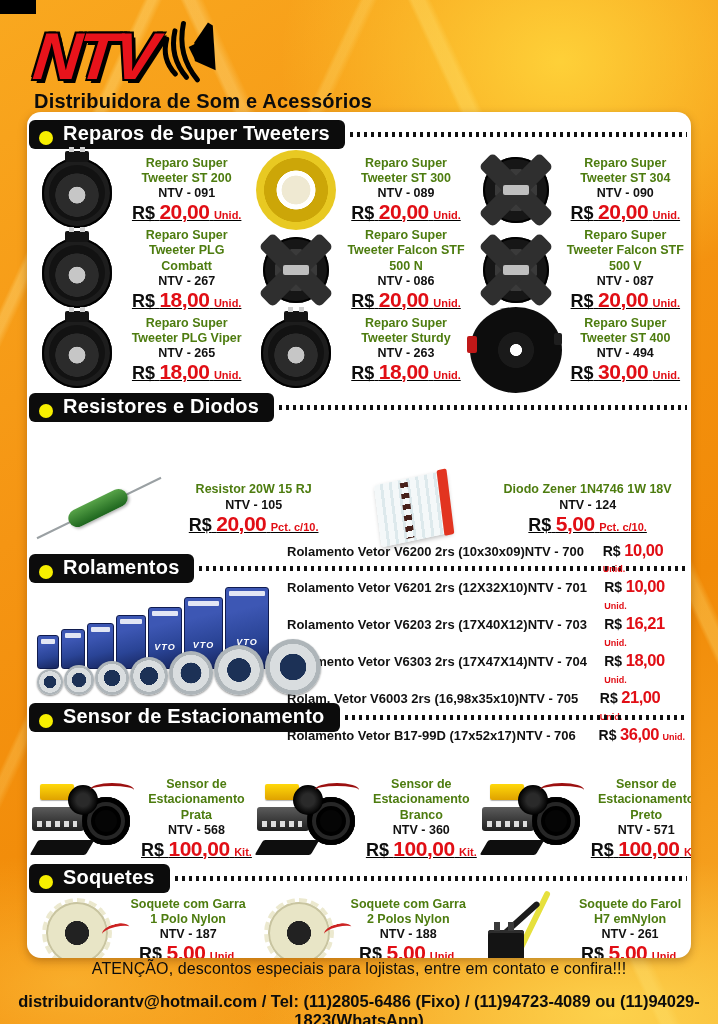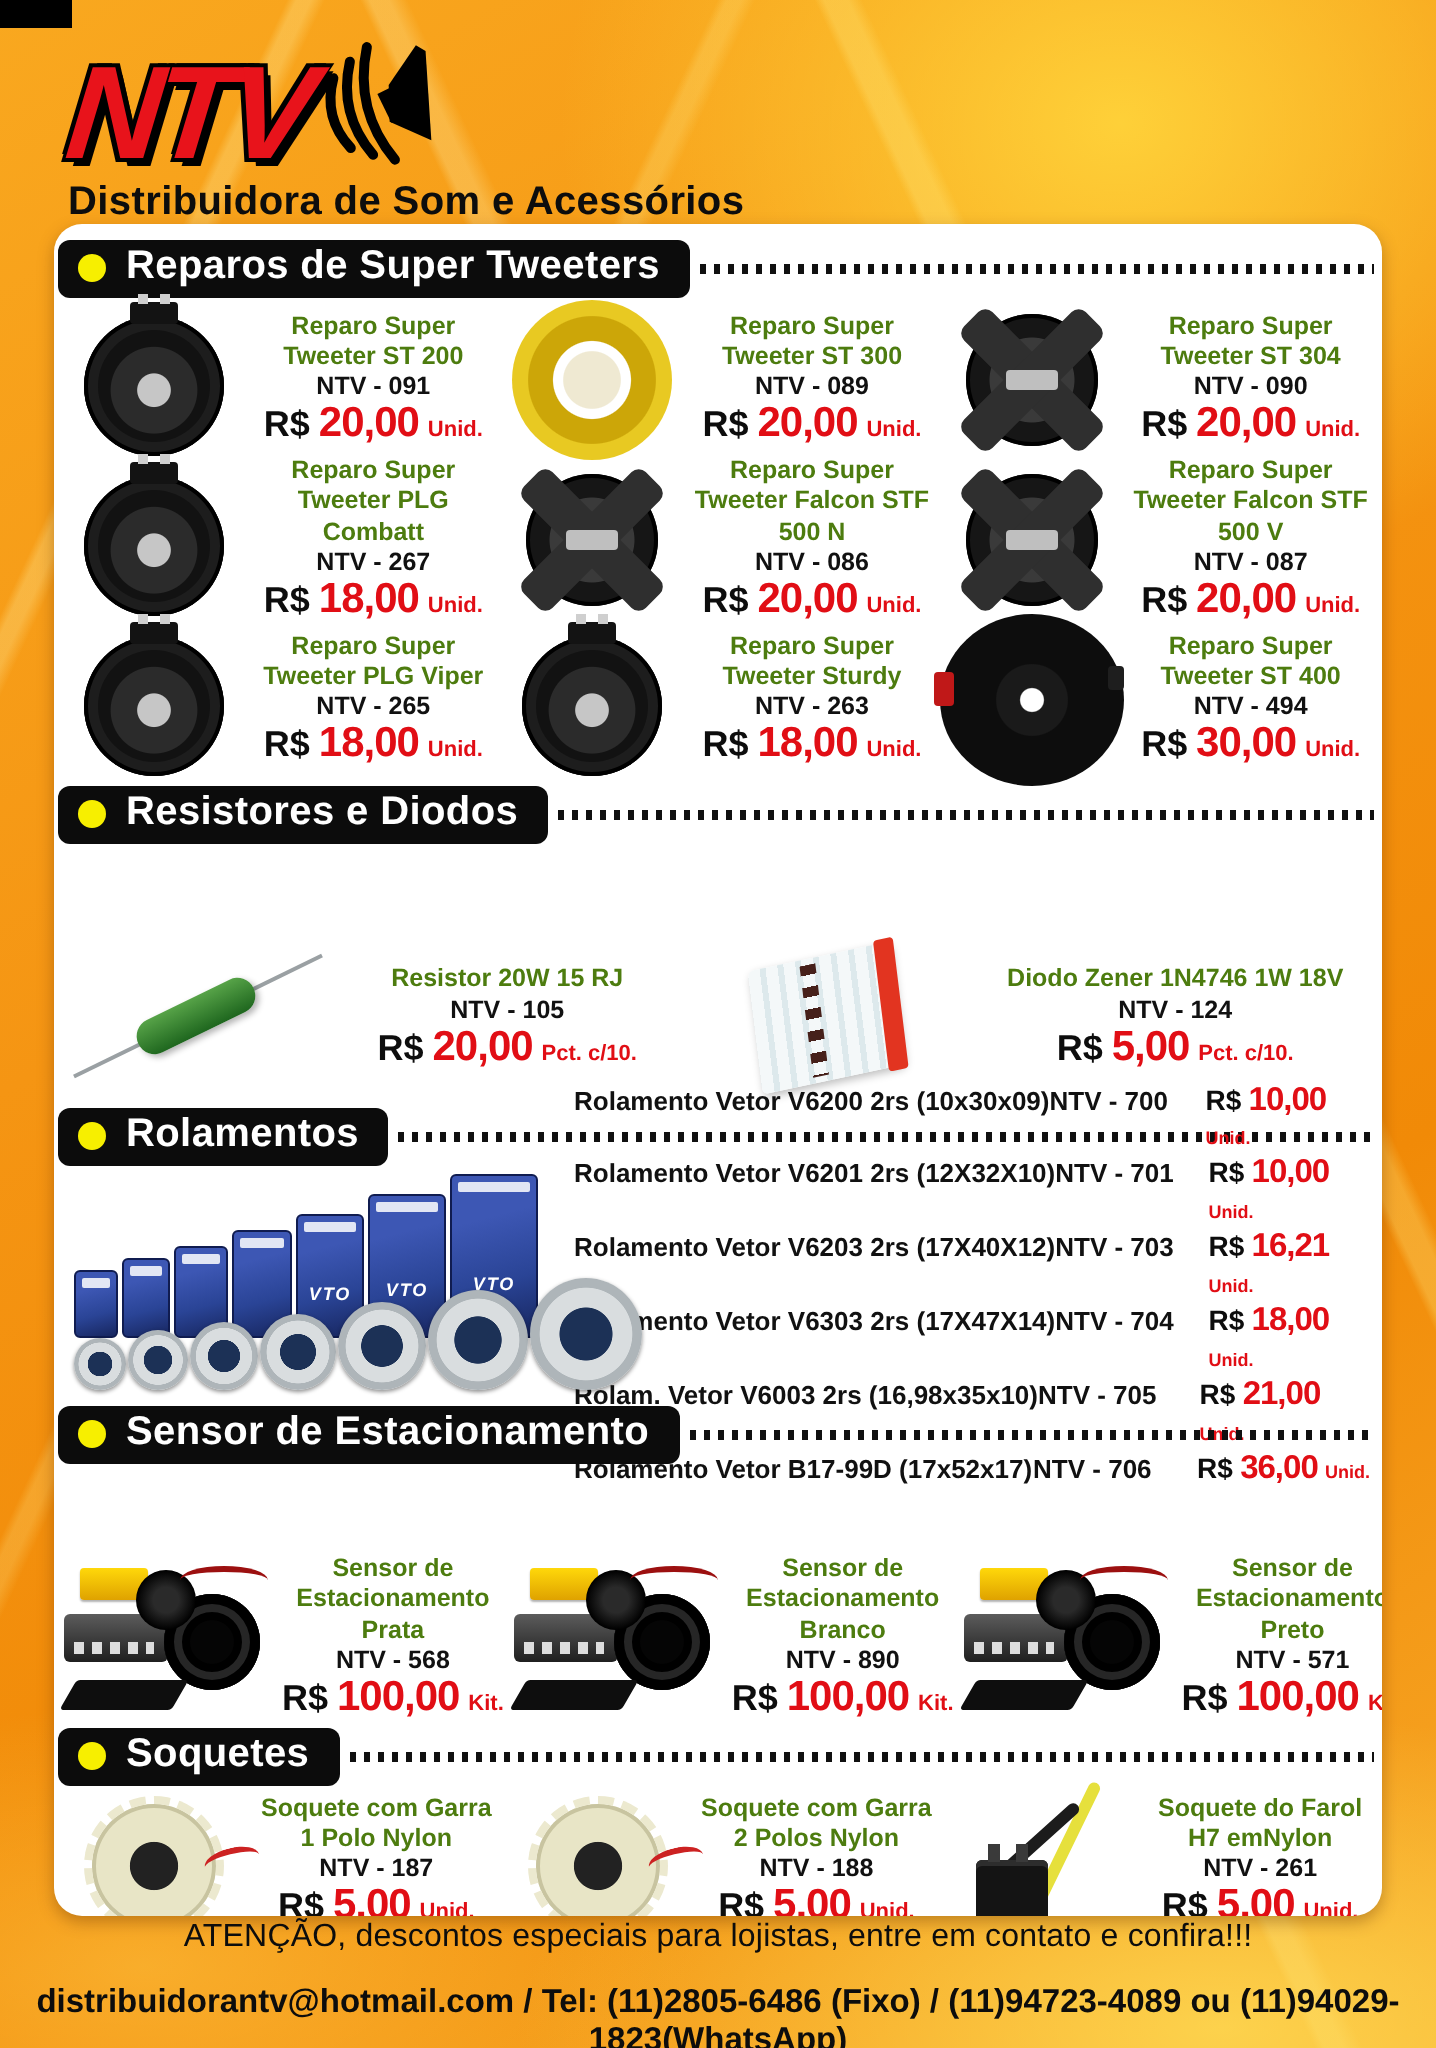--- a/index.html
+++ b/index.html
@@ -30,33 +30,33 @@
 
   
   .panel {
     position:absolute; left:27px; top:112px; width:664px; height:846px;
     background:#fff; border-radius:14px; box-shadow:0 3px 8px rgba(90,40,0,.35);
     padding:5px 4px 0 2px; overflow:hidden;
   }
 
   
   .sec-head { display:flex; align-items:center; margin:3px 0 1px 0; }
-  .sec-bar { display:inline-flex; align-items:center; background:#0c0c0c; border-radius:6px; padding:2px 15px 4px 10px; }
+  .sec-bar { display:inline-flex; align-items:flex-end; background:#0c0c0c; border-radius:6px; padding:2px 15px 4px 10px; }
   .sec-dot { width:14px; height:14px; border-radius:50%; background:#f7ef00; margin-right:10px; flex:0 0 14px; }
   .sec-title { color:#fff; font-weight:bold; font-size:20px; white-space:nowrap; letter-spacing:.2px; }
   .sec-dots { flex:1; height:5px; margin-left:5px; background:repeating-linear-gradient(90deg, #101010 0 3px, transparent 3px 7px); }
 
   
   .grid3 { display:grid; grid-template-columns:1fr 1fr 1fr; }
   .pcard { display:flex; align-items:center; height:80px; overflow:visible; }
   .pphoto { flex:0 0 96px; display:flex; justify-content:center; align-items:center; }
   .pinfo { flex:1; text-align:center; padding:0 2px; }
   .pname { font-size:12.5px; font-weight:bold; line-height:1.22; color:#4d7c0f; }
   .pcode { font-size:12.5px; font-weight:bold; color:#111; }
-  .price { margin-top:0; white-space:nowrap; }
+  .price { margin-top:0; white-space:nowrap;text-decoration:underline; }
   .cur  { font-size:18px; font-weight:bold; color:#0d0d0d; }
   .val  { font-size:21px; font-weight:bold; color:#e10e15; letter-spacing:-.5px; }
   .unit { font-size:11px; font-weight:bold; color:#e10e15; }
 
   
   .ph-tw { position:relative; width:70px; height:70px; border-radius:50%;
     background:radial-gradient(circle at 50% 53%, #c6c6c6 0 16%, #2b2b2b 17% 42%, #121212 43% 100%);
     box-shadow:inset 0 0 0 2px #000, inset 0 0 0 7px #1d1d1d; margin-top:6px; }
   .ph-tw::before { content:""; position:absolute; top:-7px; left:50%; transform:translateX(-50%);
     width:24px; height:11px; background:#131313; border-radius:2px; }
@@ -441,21 +441,21 @@
             <i class="s-label"></i>
             <i class="s-box"></i>
             <i class="s-coil1"></i>
             <i class="s-coil2"></i>
             <i class="s-wire"></i>
             <i class="s-wedge"></i>
           </div>
         </div>
       <div class="pinfo">
         <div class="pname">Sensor de Estacionamento Branco</div>
-        <div class="pcode">NTV - 890</div>
+        <div class="pcode">NTV - 360</div>
         <div class="price"><span class="cur">R$</span> <span class="val">100,00</span> <span class="unit">Kit.</span></div>
       </div>
     </div>
     <div class="pcard tall">
       <div class="pphoto" style="flex-basis:110px">
           <div class="ph-sensor">
             <i class="s-label"></i>
             <i class="s-box"></i>
             <i class="s-coil1"></i>
             <i class="s-coil2"></i>

